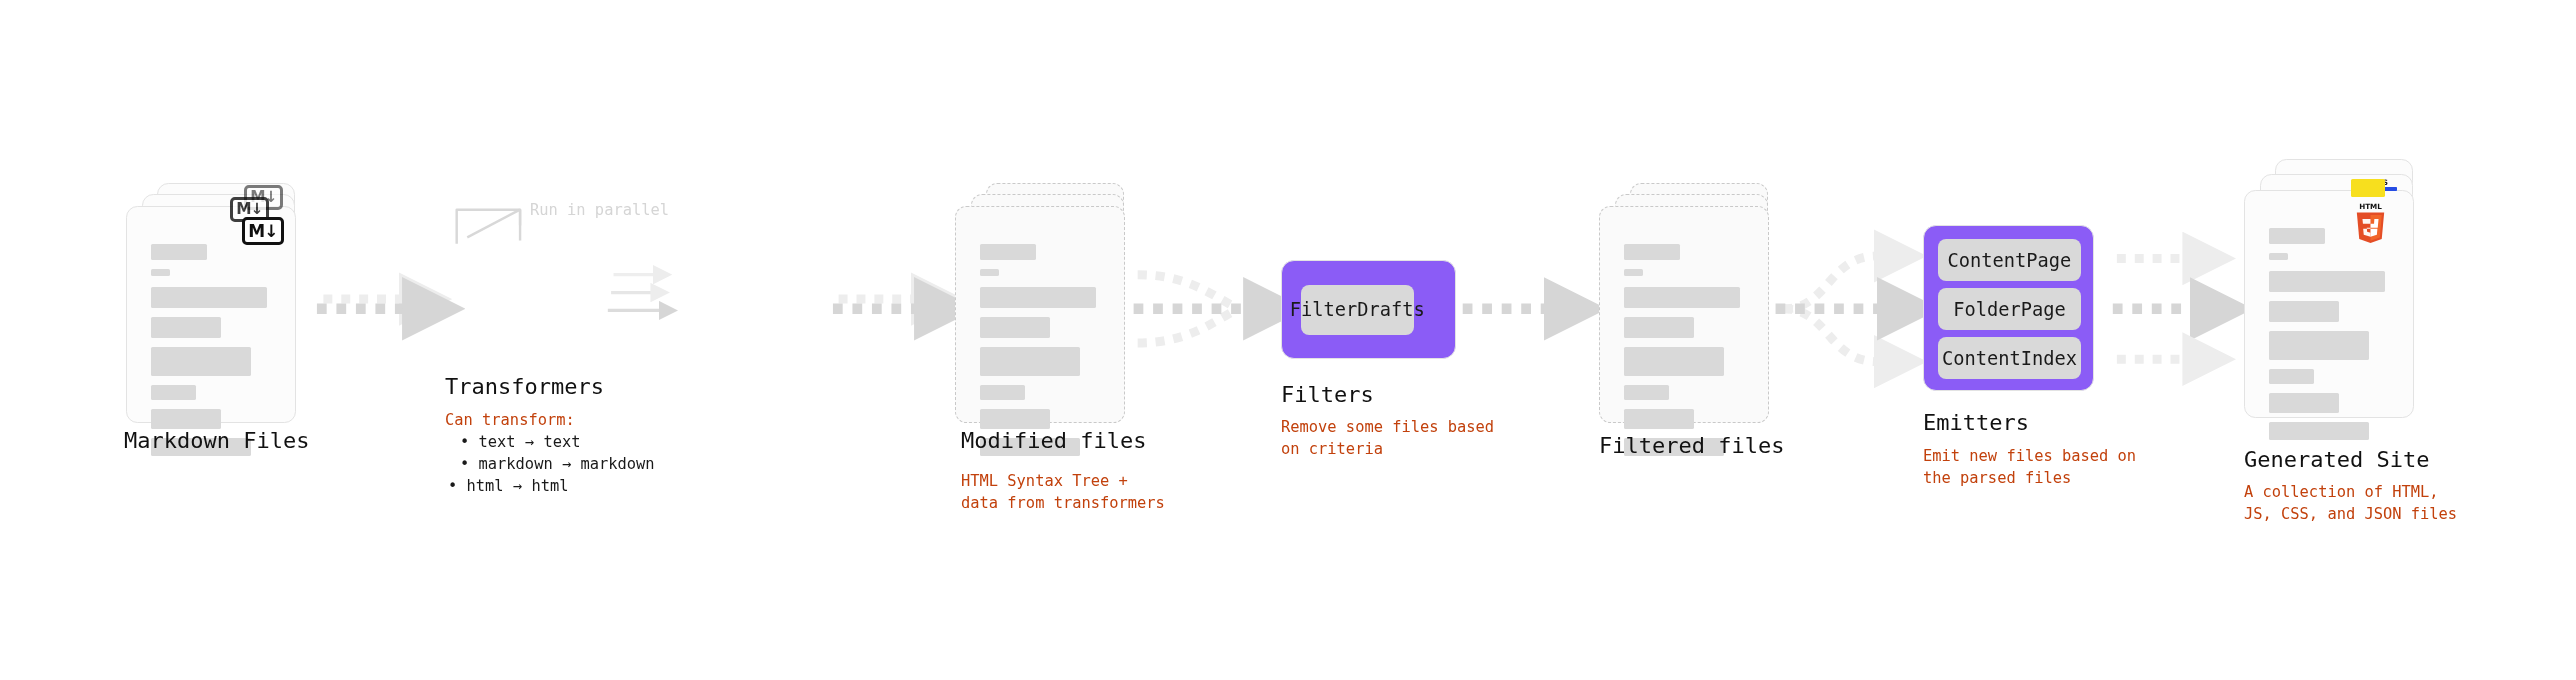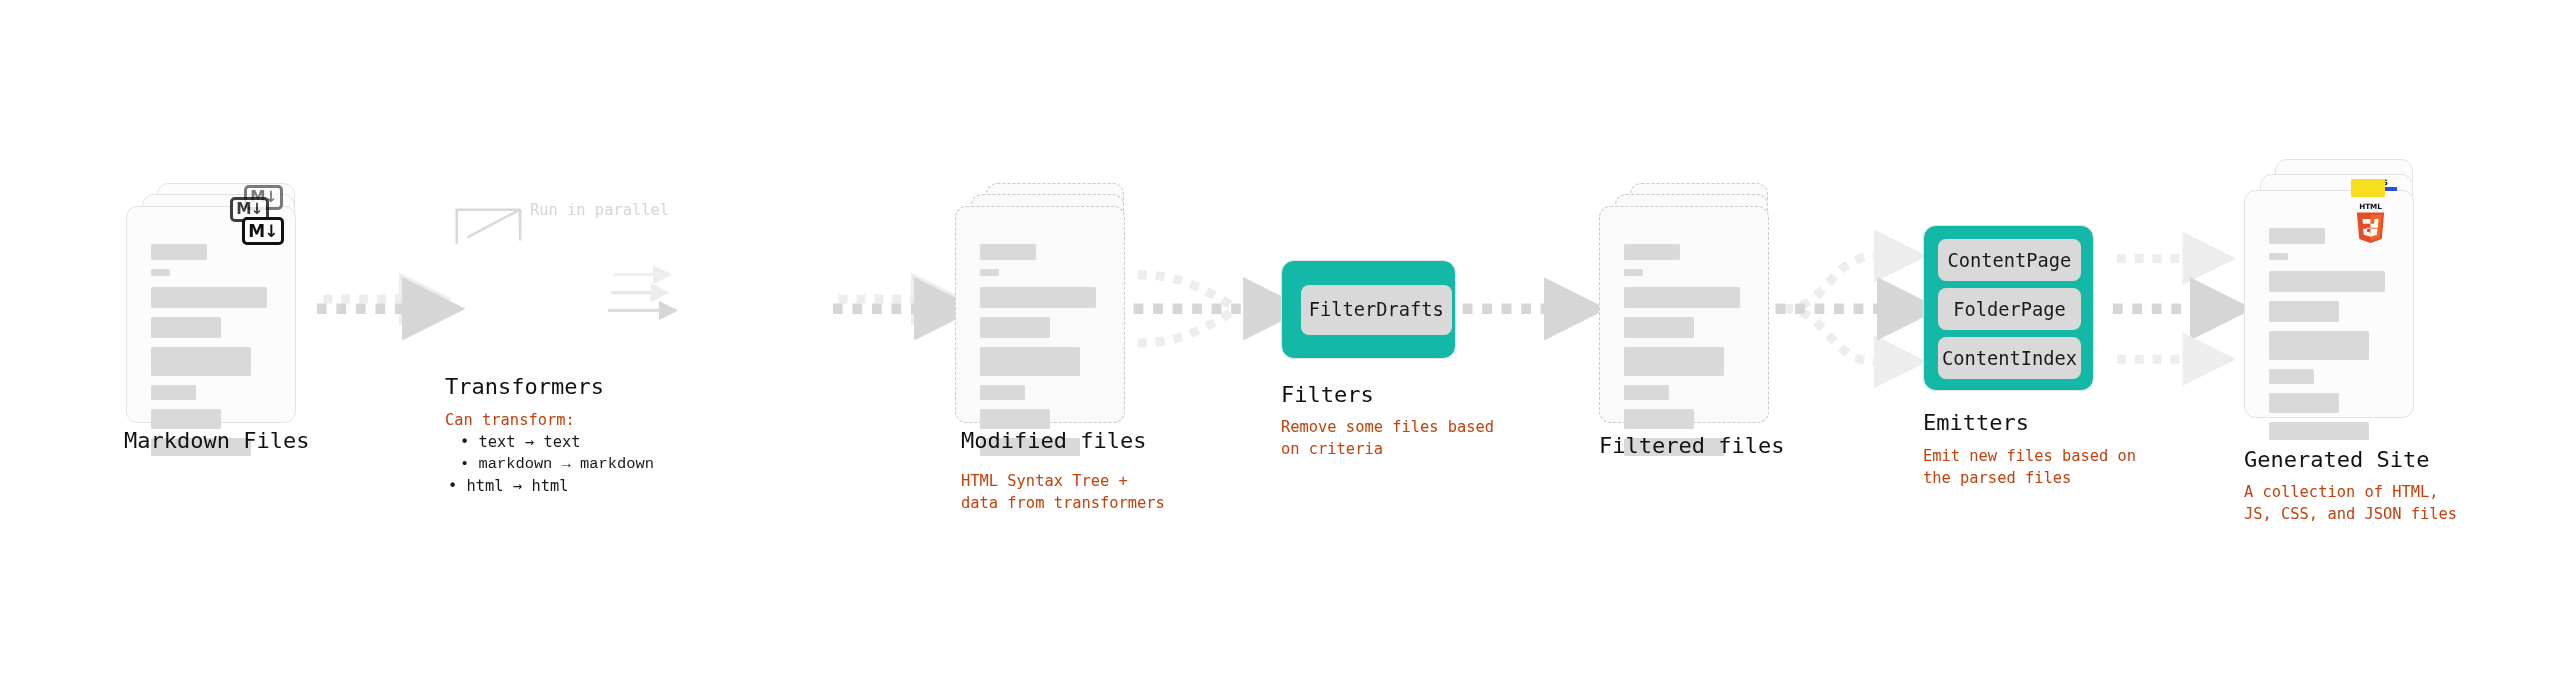--- a/index.html
+++ b/index.html
@@ -54,21 +54,21 @@
     font-family:"DejaVu Sans","Liberation Sans",sans-serif;
     font-size:7.3px;font-weight:bold;color:#222;text-align:center;line-height:9px;
   }
   .css-badge .cssbar{height:4.1px;background:#264de4;border-radius:0.8px;}
 
   
   .groupbox{
     position:absolute;
     border:1.6px solid #e3e3e3;
     border-radius:13px;
-    background:#14b8a6;
+    background:#8b5cf6;
     box-sizing:border-box;
   }
   .chip{
     position:absolute;
     background:#d9d9d9;
     border-radius:8.1px;
     display:flex;align-items:center;justify-content:center;
     font-size:18.7px;color:#1a1a1a;
     white-space:nowrap;
     box-sizing:border-box;
@@ -181,21 +181,21 @@
     <div class="md-badge" style="left:116px;top:34px;">M↓</div>
   </div>
   <div class="title" style="left:124px;top:428px;">Markdown Files</div>
 
 
   <div class="parallel-label" style="left:530px;top:201px;">Run in parallel</div>
 
   <div class="title" style="left:445px;top:374px;">Transformers</div>
   <div class="caption" style="left:445px;top:409px;">Can transform:</div>
   <div class="bulletlist" style="left:460px;top:431px;">• text → text</div>
-  <div class="bulletlist" style="left:460px;top:453px;font-family:Liberation Mono, monospace;">• markdown → markdown</div>
+  <div class="bulletlist" style="left:460px;top:453px;">• markdown → markdown</div>
   <div class="bulletlist" style="left:448px;top:475px;">• html → html</div>
 
   <div class="filestack" style="left:955px;top:183px;width:175px;height:240px;">
     <div class="sheet dashed" style="left:31px;top:0px;width:138px;height:32.5px;"></div>
     <div class="sheet dashed" style="left:16.3px;top:11.4px;width:153px;height:32.5px;"></div>
     <div class="sheet dashed" style="left:0px;top:23px;width:170px;height:217px;">
       <div class="bars">
         <div class="bar" style="width:45%;height:16.3px;"></div>
         <div class="bar" style="width:15%;height:6.5px;margin-bottom:11.4px;"></div>
         <div class="bar" style="width:94%;height:21px;"></div>
@@ -205,21 +205,21 @@
         <div class="bar" style="width:57%;height:20.3px;"></div>
         <div class="bar" style="width:81%;height:18px;"></div>
       </div>
     </div>
   </div>
   <div class="title" style="left:961px;top:428px;">Modified files</div>
   <div class="caption" style="left:961px;top:470px;">HTML Syntax Tree +
 data from transformers</div>
 
   <div class="groupbox" style="left:1281px;top:260px;width:175px;height:99px;">
-    <div class="chip" style="left:18.7px;top:23.6px;width:151px;height:50px;">FilterDrafts</div>
+    <div class="chip" style="left:18.7px;top:23.6px;width:113px;height:50px;">FilterDrafts</div>
   </div>
   <div class="title" style="left:1281px;top:382px;">Filters</div>
   <div class="caption" style="left:1281px;top:416px;">Remove some files based
 on criteria</div>
 
   <div class="filestack" style="left:1599px;top:183px;width:175px;height:240px;">
     <div class="sheet dashed" style="left:31px;top:0px;width:138px;height:32.5px;"></div>
     <div class="sheet dashed" style="left:16.3px;top:11.4px;width:153px;height:32.5px;"></div>
     <div class="sheet dashed" style="left:0px;top:23px;width:170px;height:217px;">
       <div class="bars">

